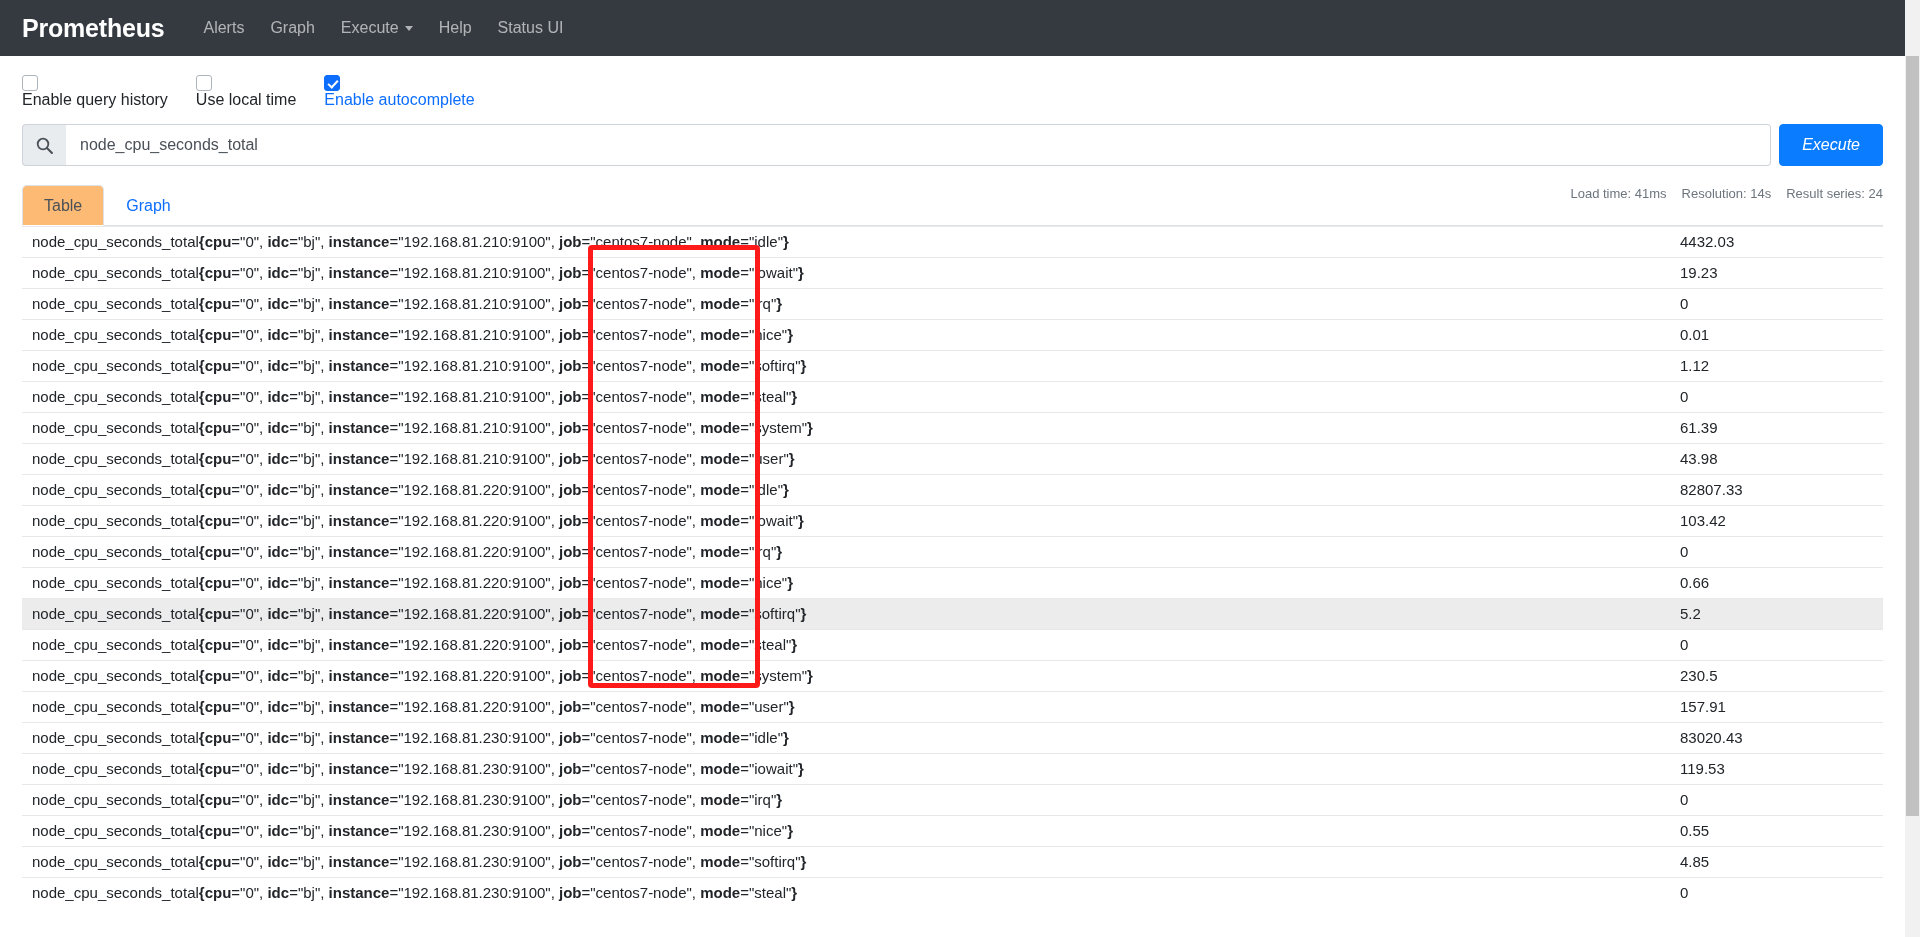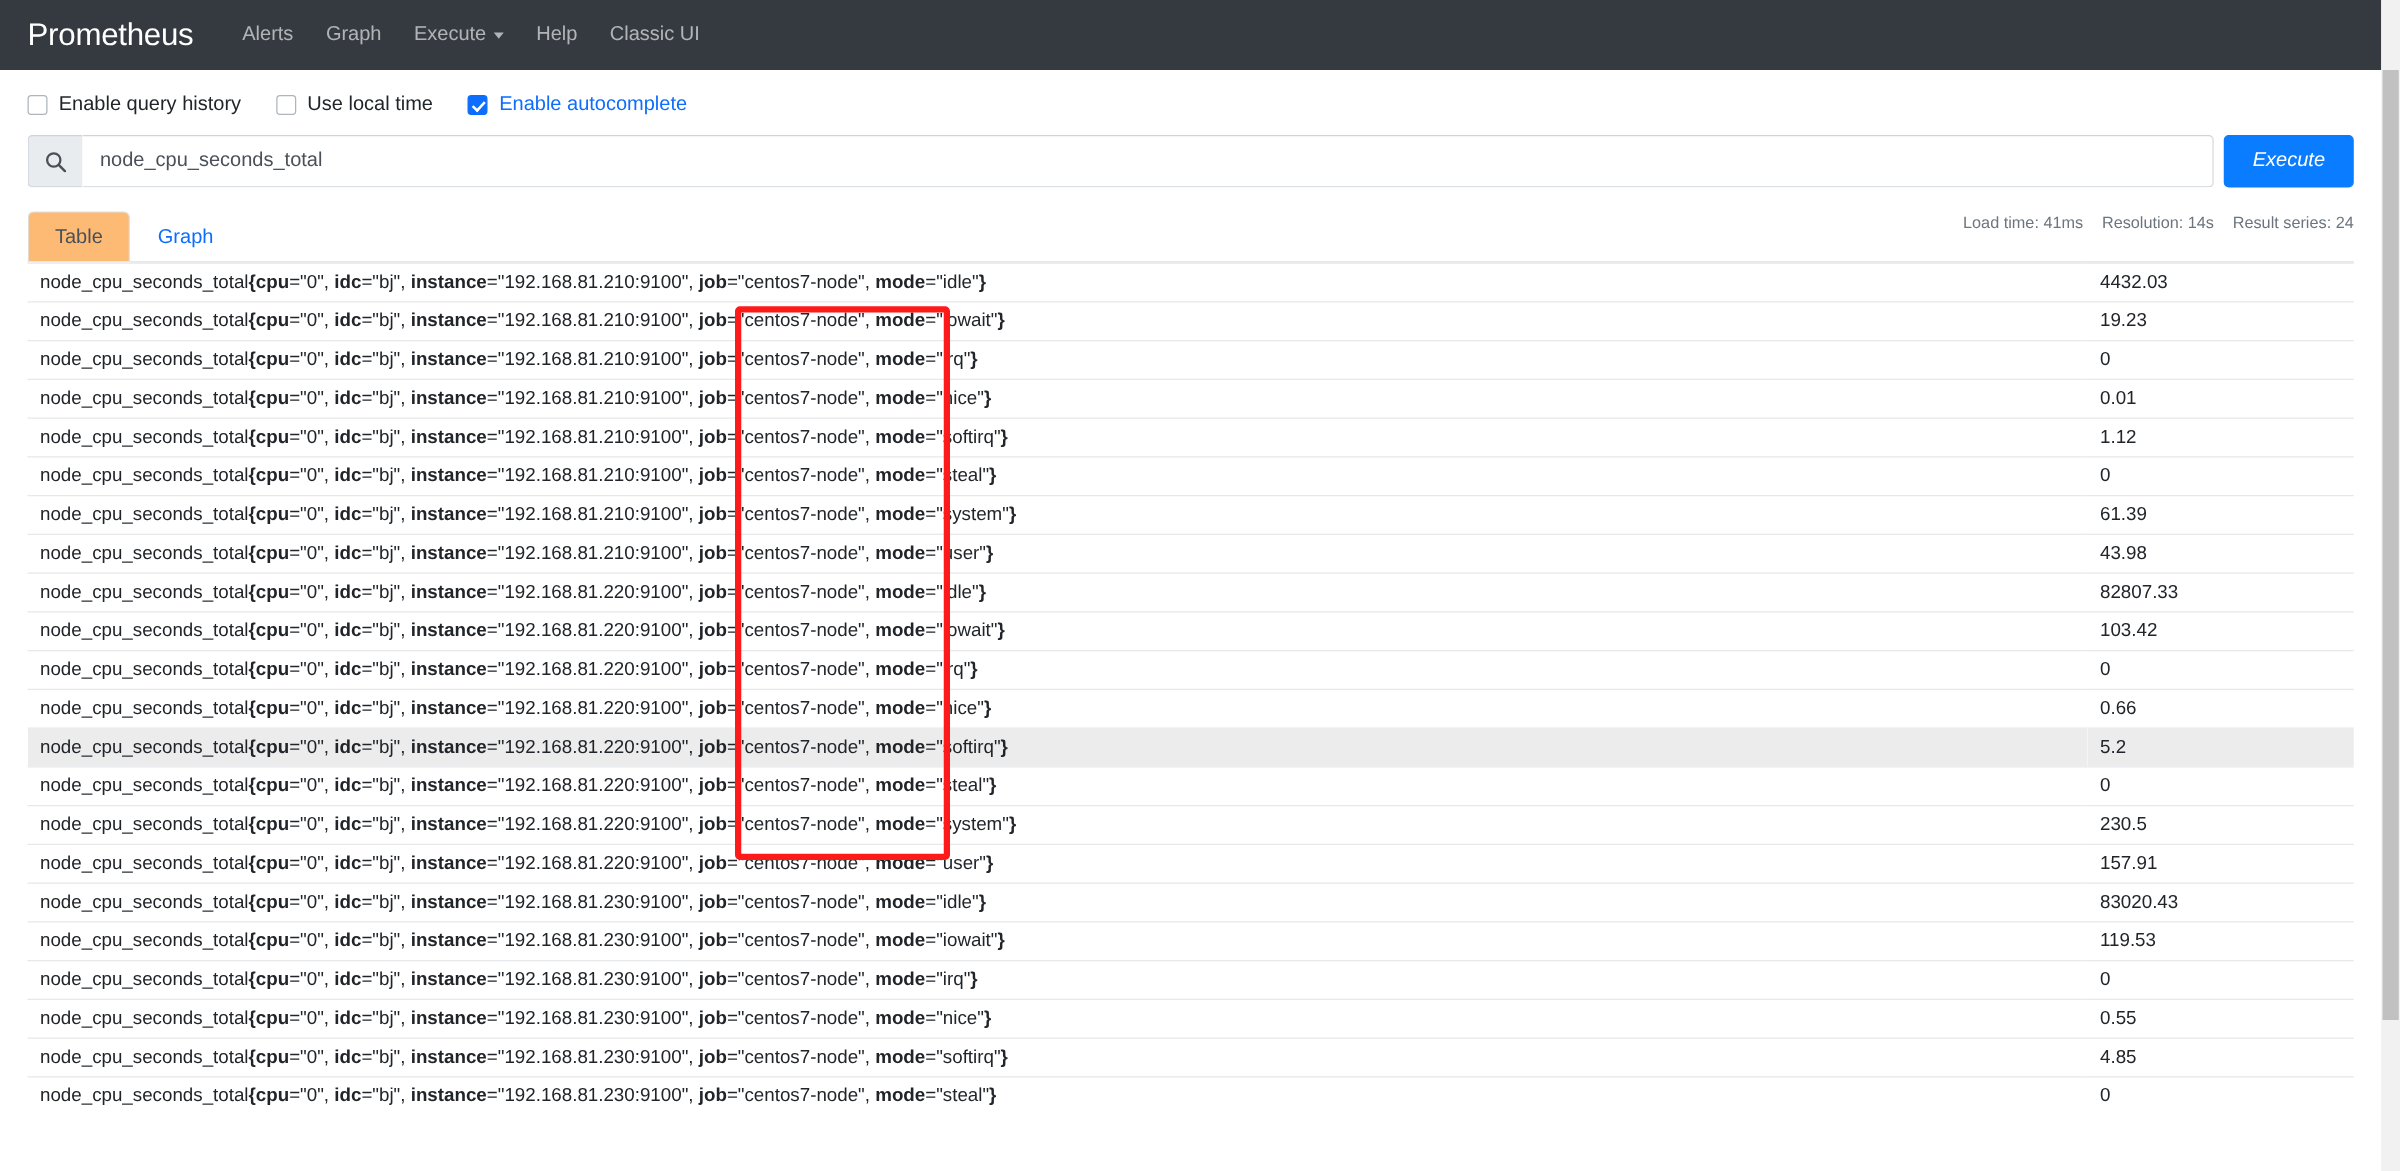--- a/index.html
+++ b/index.html
@@ -17,21 +17,21 @@
     height: 56px;
     background: #343a40;
     display: flex;
     align-items: center;
     padding: 0 22px;
     width: 1905px;
   }
   .brand {
     color: #fff;
     font-size: 25px;
-    font-weight: 400;
+    font-weight: 700;
     letter-spacing: -0.2px;
     margin-right: 26px;
     white-space: nowrap;
   }
   .navlink {
     color: rgba(255,255,255,0.62);
     font-size: 16px;
     padding: 6px 13px;
     white-space: nowrap;
     text-decoration: none;
@@ -55,23 +55,23 @@
 
   
   .options {
     display: flex;
     align-items: center;
     padding-top: 19px;
     padding-bottom: 10px;
   }
   .opt {
     display: flex;
-    align-items: center;
     margin-right: 28px;
     white-space: nowrap;
+    flex-direction: column;
   }
   .cbx {
     width: 16px; height: 16px;
     border: 1px solid #adb5bd;
     border-radius: 3px;
     background: #fff;
     margin-right: 9px;
     flex: none;
     position: relative;
   }
@@ -285,21 +285,21 @@
         <span>Graph</span>
       </a>
       <a class="navlink" href="#">
         <span>Execute</span>
         <span class="caret"></span>
       </a>
       <a class="navlink" href="#">
         <span>Help</span>
       </a>
       <a class="navlink" href="#">
-        <span>Classic UI</span>
+        <span>Status UI</span>
       </a>
     </nav>
 </div>
 <div class="navbar-scroll-cap"></div>
 
 <div class="page">
 
   <div class="options" id="options-row">
       <label class="opt">
         <span class="cbx"></span>

